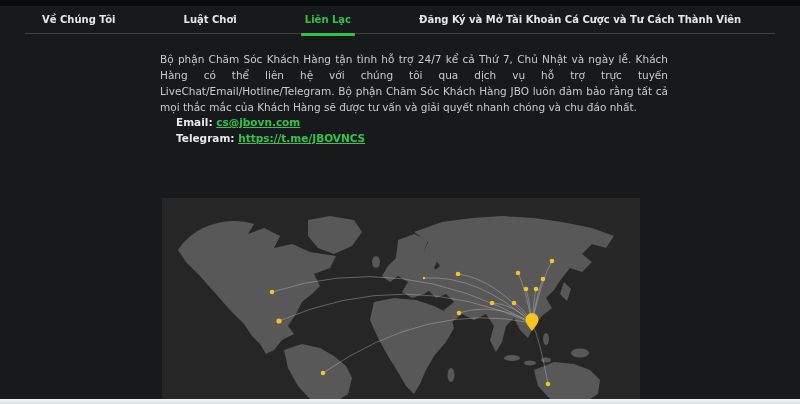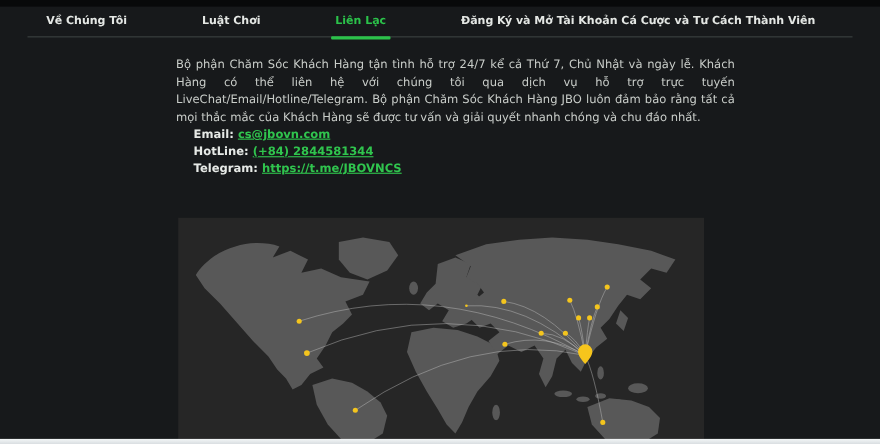--- a/index.html
+++ b/index.html
@@ -53,21 +53,20 @@
     <div class="nav-item">Luật Chơi</div>
     <div class="nav-item active">Liên Lạc</div>
     <div class="nav-item">Đăng Ký và Mở Tài Khoản Cá Cược và Tư Cách Thành Viên</div>
     <div class="nav-item">Trợ Khoản</div>
   </nav>
 
 <div class="paragraph">Bộ phận Chăm Sóc Khách Hàng tận tình hỗ trợ 24/7 kể cả Thứ 7, Chủ Nhật và ngày lễ. Khách Hàng có thể liên hệ với chúng tôi qua dịch vụ hỗ trợ trực tuyến LiveChat/Email/Hotline/Telegram. Bộ phận Chăm Sóc Khách Hàng JBO luôn đảm bảo rằng tất cả mọi thắc mắc của Khách Hàng sẽ được tư vấn và giải quyết nhanh chóng và chu đáo nhất.</div>
 
 <div class="contacts" id="contacts">
     <div class="contact-row"><span class="contact-label">Email: </span><span class="contact-link">cs@jbovn.com</span></div>
-    <div class="contact-row"><span class="contact-label">HotLine: </span><span class="contact-link">(+84) 2844581344</span></div>
     <div class="contact-row"><span class="contact-label">Telegram: </span><span class="contact-link">https://t.me/JBOVNCS</span></div>
   </div>
 
 <div class="map-wrap">
   <svg id="mapsvg" width="478" height="201" viewBox="0 0 478 201">
     <g id="continents" fill="#585858">
       <path d="M16,52 C22,42 36,30 52,26 C64,22 80,22 92,26 L86,36 102,30 118,38 112,50 130,46 148,54 174,58 168,70 152,76 158,88 150,96 140,104 134,116 126,128 132,136 120,142 112,152 104,156 98,146 90,138 82,126 68,112 54,96 38,78 24,64 Z"></path>
       <path d="M146,22 L168,18 192,22 200,34 190,48 172,56 156,50 146,38 Z"></path>
       <path d="M122,152 L140,146 158,150 172,158 184,168 190,180 186,196 178,201 148,201 136,188 126,170 Z"></path>
       <ellipse cx="214" cy="64" rx="4" ry="6"></ellipse>

